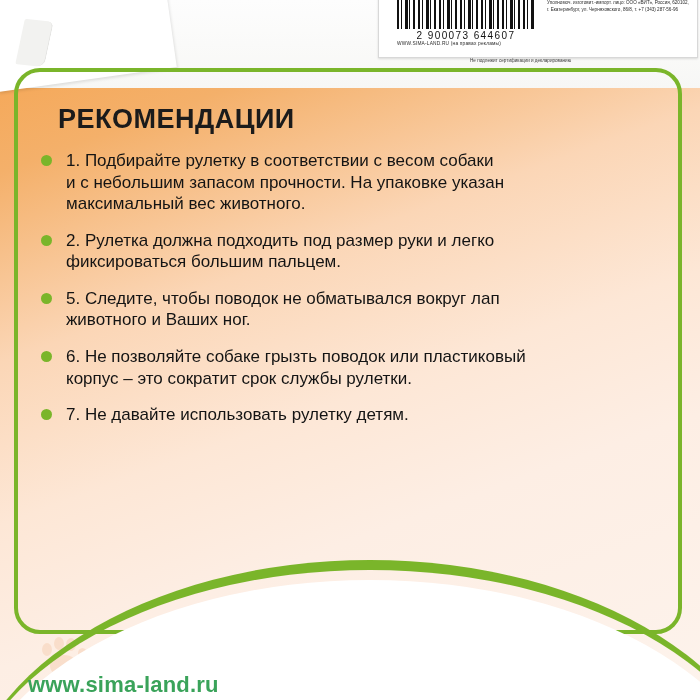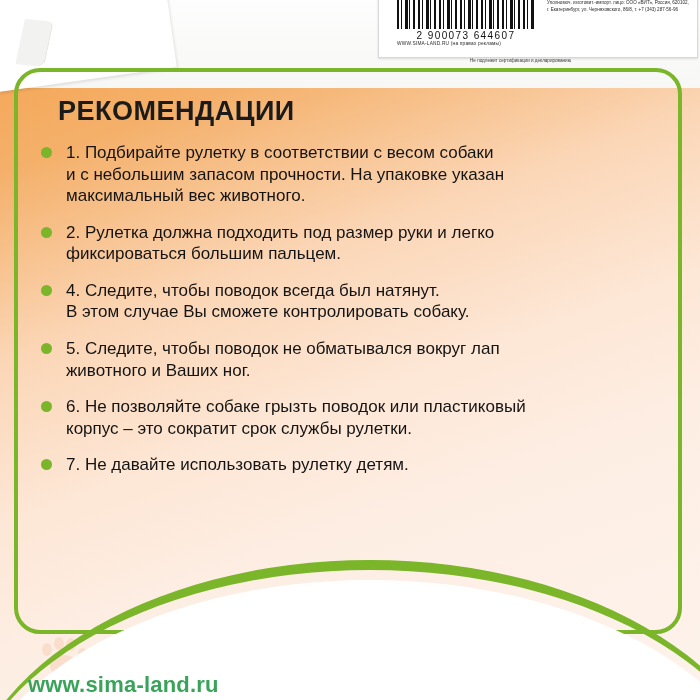--- a/index.html
+++ b/index.html
@@ -146,21 +146,21 @@
     height: 566px;
     border: 4px solid #7ab52a;
     border-radius: 26px;
     box-sizing: border-box;
     background: rgba(255,255,255,0.0);
     z-index: 5;
   }
   .content {
     position: absolute;
     left: 18px;
-    top: 72px;
+    top: 80px;
     width: 660px;
     height: 558px;
     z-index: 6;
     box-sizing: border-box;
     padding: 18px 40px 0 22px;
   }
   .heading {
     font-size: 27px;
     font-weight: bold;
     letter-spacing: 0.5px;
@@ -287,25 +287,20 @@
 и с небольшим запасом прочности. На упаковке указан
 максимальный вес животного.</span>
       </li>
       <li class="rec-item">
         <span class="bullet"></span>
         <span class="rec-text">2. Рулетка должна подходить под размер руки и легко
 фиксироваться большим пальцем.</span>
       </li>
       <li class="rec-item">
         <span class="bullet"></span>
-        <span class="rec-text">4. Следите, чтобы поводок всегда был натянут.
-В этом случае Вы сможете контролировать собаку.</span>
-      </li>
-      <li class="rec-item">
-        <span class="bullet"></span>
         <span class="rec-text">5. Следите, чтобы поводок не обматывался вокруг лап
 животного и Ваших ног.</span>
       </li>
       <li class="rec-item">
         <span class="bullet"></span>
         <span class="rec-text">6. Не позволяйте собаке грызть поводок или пластиковый
 корпус – это сократит срок службы рулетки.</span>
       </li>
       <li class="rec-item">
         <span class="bullet"></span>

